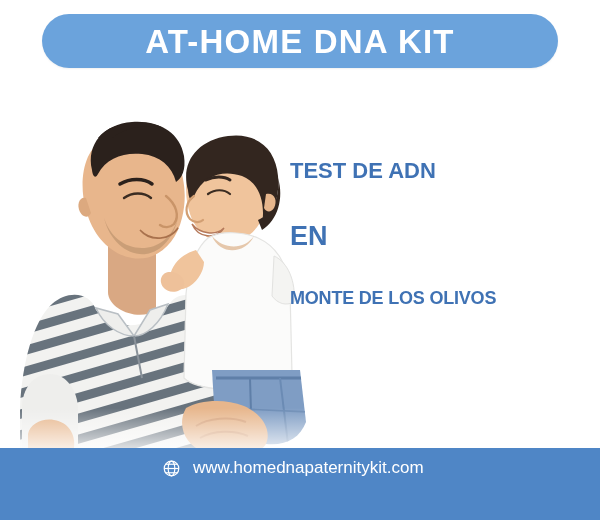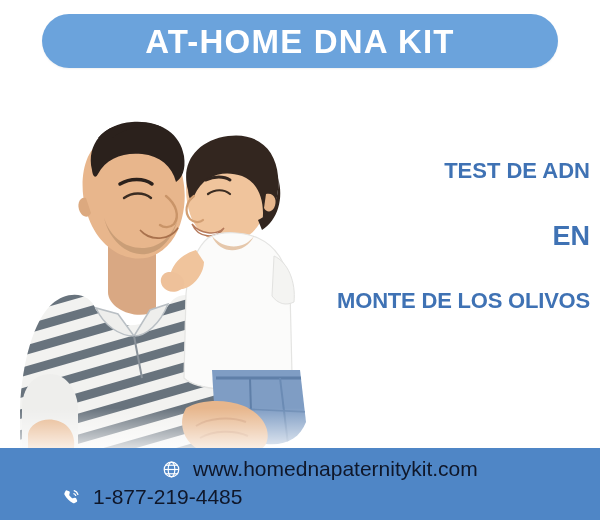--- a/index.html
+++ b/index.html
@@ -52,48 +52,48 @@
     overflow: hidden;
   }
   .photo-svg { display:block; width:330px; height:382px; }
 
   
   .headline-block {
     position: absolute;
     left: 290px;
     top: 158px;
     width: 300px;
-    text-align: right;
+    text-align: left;
   }
   .headline {
     color: #3f72b4;
     font-weight: bold;
     font-family: "Liberation Sans", sans-serif;
     line-height: 1.15;
     white-space: nowrap;
   }
   .headline-1 { font-size: 22px; margin: 0 0 0 0; }
   .headline-2 { font-size: 27px; margin: 38px 0 0 0; }
-  .headline-3 { font-size: 22px; margin: 36px 0 0 0; letter-spacing: -0.2px; }
+  .headline-3 { font-size: 18px; margin: 36px 0 0 0; letter-spacing: -0.2px; }
 
   
   .footer {
     position: absolute;
     left: 0;
     bottom: 0;
     width: 600px;
     height: 72px;
     background: #4f86c6;
   }
   .footer-row {
     position: absolute;
     display: flex;
     align-items: flex-start;
-    color: #0f172a;
-    font-size: 21px;
+    color: #ffffff;
+    font-size: 17px;
     font-family: "Liberation Sans", sans-serif;
     white-space: nowrap;
   }
   .footer-row-1 { left: 160px; top: 9px; }
   .footer-row-2 { left: 60px; top: 37px; }
   .f-item {
     display: flex;
     align-items: center;
   }
   .f-icon {
@@ -241,30 +241,20 @@
             <line x1="2.8" y1="12" x2="21.2" y2="12"></line>
             <line x1="4.3" y1="6.6" x2="19.7" y2="6.6"></line>
             <line x1="4.3" y1="17.4" x2="19.7" y2="17.4"></line>
           </svg>
         </span>
         <span class="f-text">www.homednapaternitykit.com</span>
       </div>
     </div>
 
     <div class="footer-row footer-row-2">
-      <div class="f-item">
-        <span class="f-icon">
-          <svg width="19" height="19" viewBox="0 0 24 24" fill="#ffffff">
-            <path d="M6.3 3.1c-.7-.3-1.5 0-1.9.7L3.2 6.2c-.4.7-.4 1.6 0 2.3 1.2 2.2 2.7 4.2 4.5 6 1.8 1.8 3.8 3.3 6 4.5.7.4 1.6.4 2.3 0l2.4-1.2c.7-.4 1-1.2.7-1.9l-1.1-2.6c-.3-.7-1.1-1.1-1.8-.9l-2.4.6c-.5.1-1 0-1.4-.4l-2.8-2.8c-.4-.4-.5-.9-.4-1.4l.6-2.4c.2-.7-.2-1.5-.9-1.8L6.3 3.1z"></path>
-            <path d="M15.6 2.6a.85.85 0 00-.5 1.6 6.2 6.2 0 014.2 4.2.85.85 0 001.6-.5 7.9 7.9 0 00-5.3-5.3z"></path>
-            <path d="M15.1 6.3a.85.85 0 00-.4 1.6 2.9 2.9 0 011.9 1.9.85.85 0 001.6-.4 4.6 4.6 0 00-3.1-3.1z"></path>
-          </svg>
-        </span>
-        <span class="f-text">1-877-219-4485</span>
-      </div>
 
       <div class="f-gap"></div>
 
     </div>
 
   </div>
 
 </div>
 
 </body></html>

